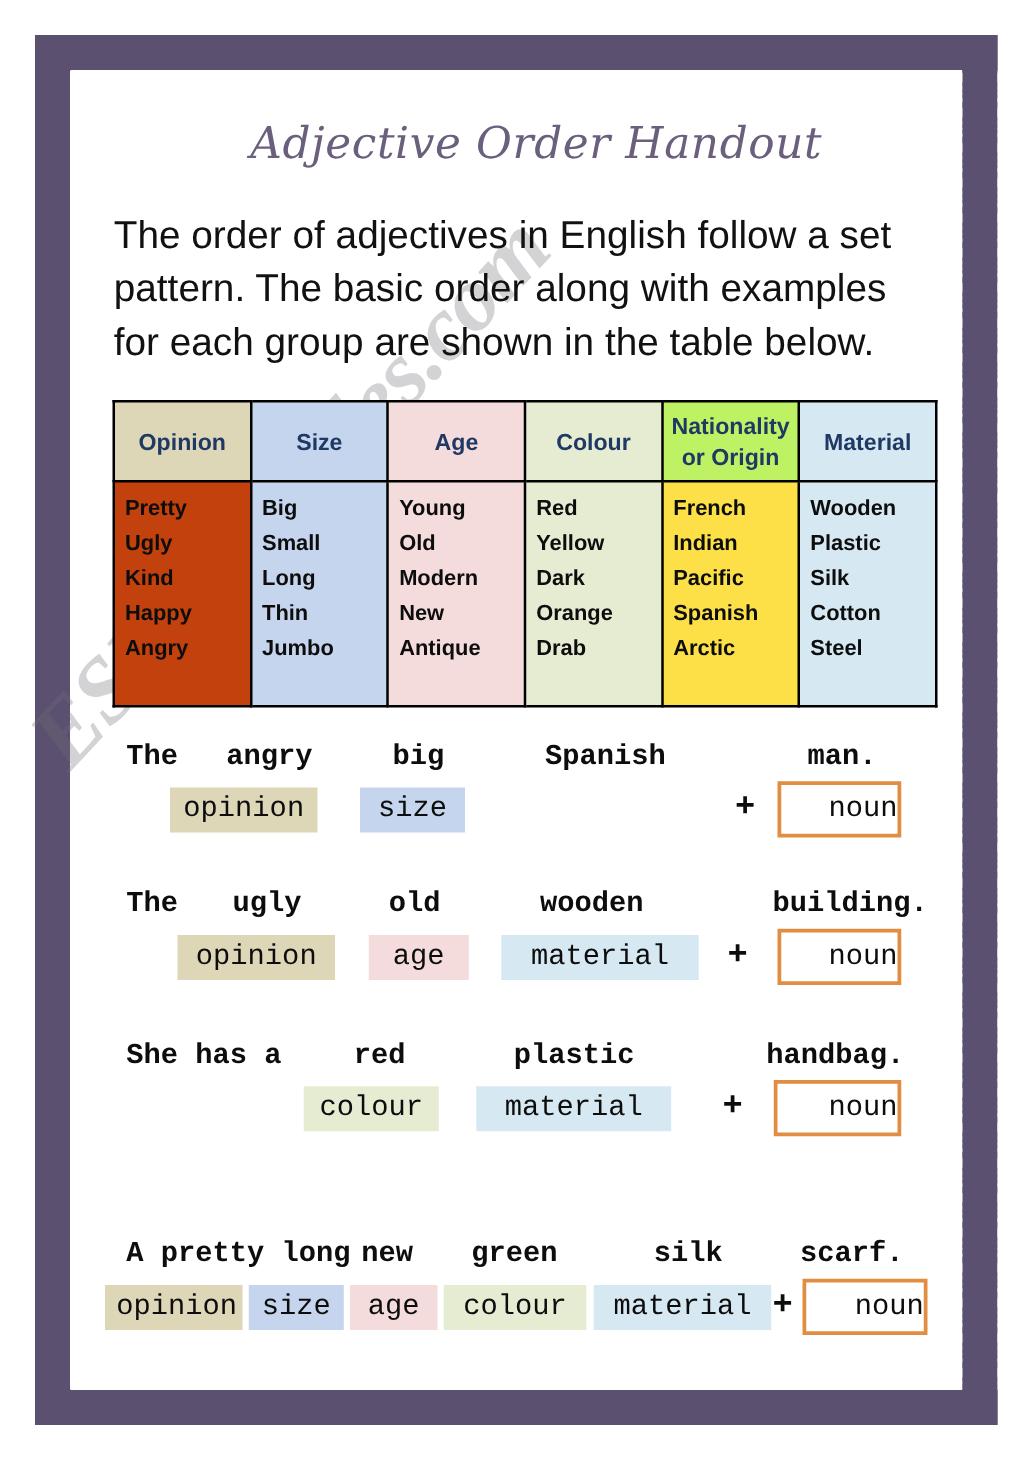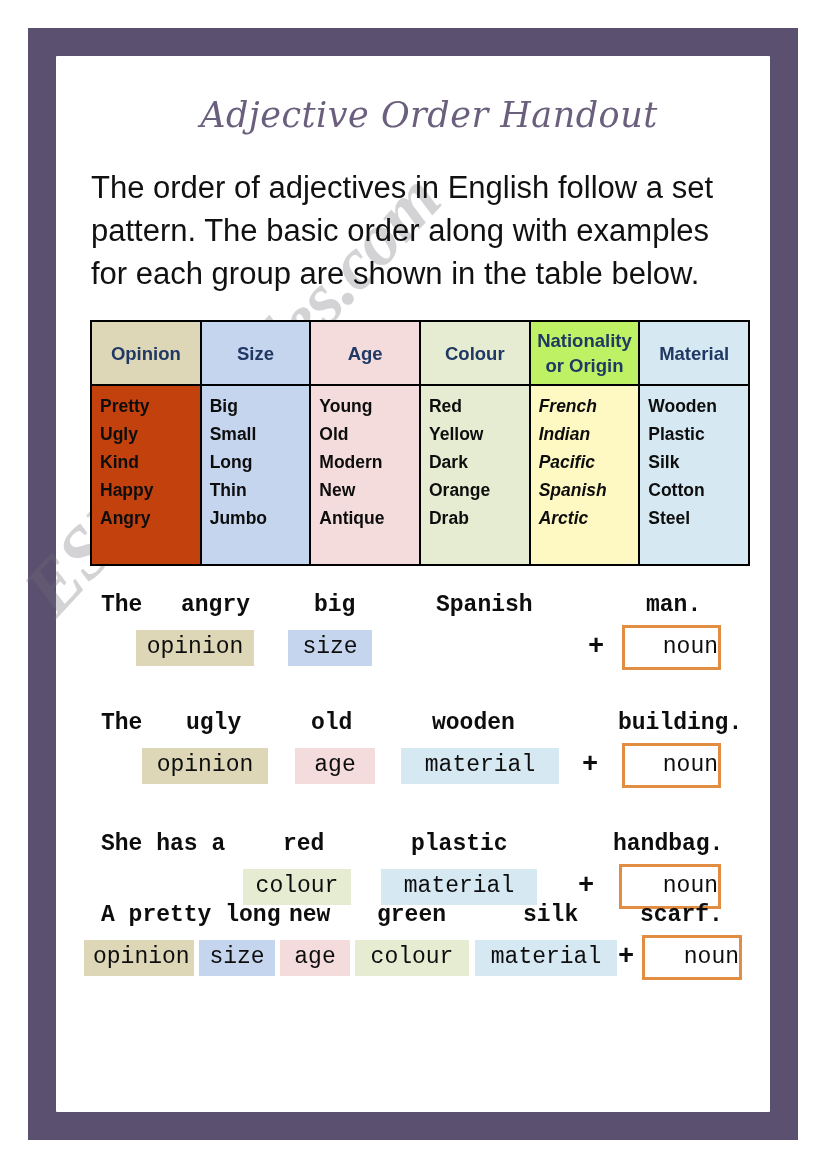--- a/index.html
+++ b/index.html
@@ -275,21 +275,21 @@
           </td>
         <td style="background: rgb(230, 236, 210);">
             <ul>
               <li>Red</li>
               <li>Yellow</li>
               <li>Dark</li>
               <li>Orange</li>
               <li>Drab</li>
             </ul>
           </td>
-        <td style="background: #fef9c3; font-style: italic;">
+        <td style="background: #fde047;">
             <ul>
               <li>French</li>
               <li>Indian</li>
               <li>Pacific</li>
               <li>Spanish</li>
               <li>Arctic</li>
             </ul>
           </td>
         <td style="background: rgb(214, 233, 242);">
             <ul>
@@ -331,21 +331,21 @@
       <div class="example-row" style="top: 831px;">
         <div class="word" style="left: 101px;">She has a</div>
         <div class="word" style="left: 283px;">red</div>
         <div class="word" style="left: 411px;">plastic</div>
         <div class="word" style="left: 613px;">handbag.</div>
         <div class="tag" style="left: 243px; width: 108px; background: rgb(230, 236, 210);">colour</div>
         <div class="tag" style="left: 381px; width: 156px; background: rgb(214, 233, 242);">material</div>
         <div class="plus" style="left: 578px;">+</div>
         <div class="noun-box" style="left: 619px; width: 102px; border-color: rgb(225, 141, 66);">noun</div>
       </div>
-      <div class="example-row" style="top: 902px;">
+      <div class="example-row" style="top: 990px;">
         <div class="word" style="left: 101px;">A pretty long</div>
         <div class="word" style="left: 289px;">new</div>
         <div class="word" style="left: 377px;">green</div>
         <div class="word" style="left: 523px;">silk</div>
         <div class="word" style="left: 640px;">scarf.</div>
         <div class="tag" style="left: 84px; width: 110px; background: rgb(221, 215, 184);">opinion</div>
         <div class="tag" style="left: 199px; width: 76px; background: rgb(197, 213, 237);">size</div>
         <div class="tag" style="left: 280px; width: 70px; background: rgb(245, 220, 220);">age</div>
         <div class="tag" style="left: 355px; width: 114px; background: rgb(230, 236, 210);">colour</div>
         <div class="tag" style="left: 475px; width: 142px; background: rgb(214, 233, 242);">material</div>

